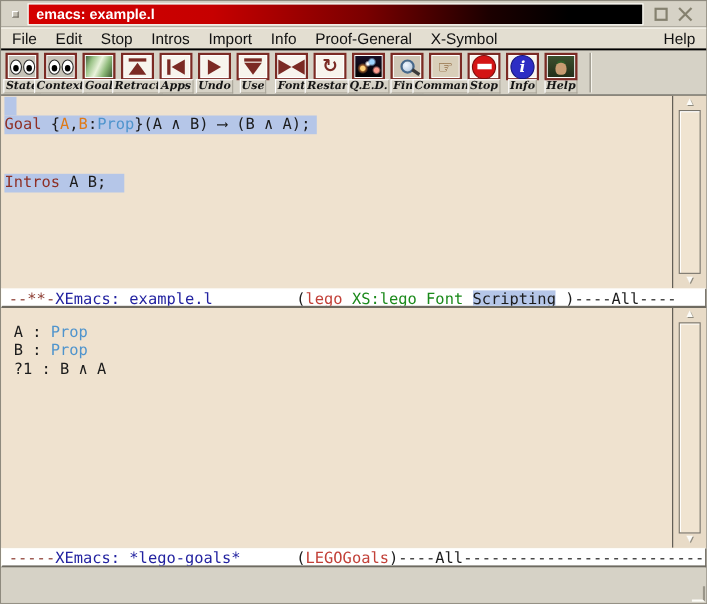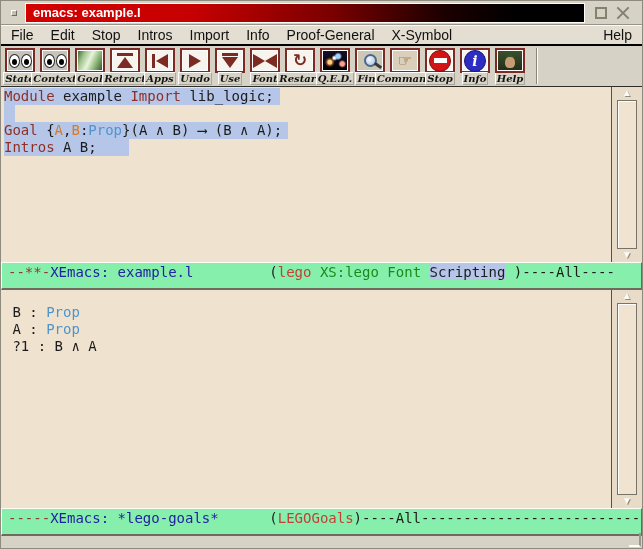--- a/index.html
+++ b/index.html
@@ -88,38 +88,38 @@
   
   .pane { position:relative; background:#efe2cf; overflow:hidden; }
   .pane-script { height:175px; }
   .pane-goals { height:218px; }
   .buffer-text { position:absolute; left:0; top:0; right:31px; bottom:0; }
   .pane-script .buffer-text { padding-top:1px; }
   .pane-goals  .buffer-text { padding-top:14px; }
   .bufline { height:17px; line-height:17px; font:14px "DejaVu Sans Mono", monospace;
              white-space:pre; color:#1c1c1c; padding-left:3px; }
   .hl { background:#b5c6e8; display:inline-block; height:17px; }
-  .pad6 { padding-right:6px; } .pad20 { padding-right:32px; }
+  .pad6 { padding-right:6px; } .pad20 { padding-right:16px;margin-top:36px; }
   .hl-empty { display:inline-block; width:11px; height:17px; background:#b5c6e8; }
   .f-keyword { color:#8e2f25; } .f-variable { color:#df7a18; }
   .f-type { color:#4f94cd; } .f-plain { color:#1c1c1c; }
   .cursor { display:inline-block; width:9px; height:16px; background:#d41414;
             vertical-align:bottom; margin-bottom:1px; }
 
   
   .vscroll { position:absolute; top:0; right:0; bottom:0; width:31px;
              border-left:1px solid #55524a; background:#e8dbc7;
              display:flex; flex-direction:column; align-items:center; padding:1px 0; }
   .sb-arrow { height:11px; font-size:10px; line-height:10px; color:#fcfbf7;
               text-shadow:1px 1px 0 #8e8a7e; }
   .sb-thumb { flex:1; width:20px; background:#f0e4d1; border:1px solid #77736a;
               box-shadow:inset 1px 1px 0 #fff; margin:1px 0; }
 
   
-  .modeline { height:28px; background:#86efac; border-top:1px solid #fdfcf7;
+  .modeline { height:18px; background:#ffffff; border-top:1px solid #fdfcf7;
               border-left:1px solid #fdfcf7; border-bottom:2px solid #6e6a60;
               border-right:1px solid #6e6a60; font:14px "DejaVu Sans Mono", monospace;
               line-height:19px; white-space:pre; overflow:hidden; padding-left:6px; color:#1c1c1c; }
   .ml-dashes { color:#8b3a30; } .ml-bufname { color:#2222a0; }
   .ml-red { color:#c24038; } .ml-green { color:#1b8a1b; }
   .ml-highlight { background:#b5c6e8; }
   .minibuffer { flex:1; background:#d6d2c6; position:relative;
                 font:14px "DejaVu Sans Mono", monospace; }
   .resize-grip { position:absolute; right:1px; bottom:1px; width:12px; height:14px;
                  border-right:2px solid #9a968a; border-bottom:2px solid #fdfcf7; }
@@ -251,38 +251,37 @@
     </div>
     <div class="tb-btn">
       <div class="tb-icon ic-help"></div>
       <div class="tb-label">Help</div>
     </div>
     <div class="tb-divider"></div>
   </div>
 
   <div class="pane pane-script">
     <div class="buffer-text">
-      <div class="bufline"><span class="hl pad6"><span class="f-keyword">Module</span><span class="f-plain"> example </span><span class="f-keyword">Import</span><span class="f-plain"> lib_logic;</span></span></div>
       <div class="bufline"><span class="hl-empty"></span></div>
       <div class="bufline"><span class="hl pad6"><span class="f-keyword">Goal</span><span class="f-plain"> {</span><span class="f-variable">A</span><span class="f-plain">,</span><span class="f-variable">B</span><span class="f-plain">:</span><span class="f-type">Prop</span><span class="f-plain">}(A ∧ B) ⟶ (B ∧ A);</span></span></div>
       <div class="bufline"><span class="hl pad20"><span class="f-keyword">Intros</span><span class="f-plain"> A B;</span></span></div>
     </div>
     <div class="vscroll">
       <div class="sb-arrow">▲</div>
       <div class="sb-thumb"></div>
       <div class="sb-arrow">▼</div>
     </div>
   </div>
 
   <div class="modeline"><span class="ml-dashes">--**-</span><span class="ml-bufname">XEmacs: example.l</span><span>         </span><span>(</span><span class="ml-red">lego</span><span> </span><span class="ml-green">XS:lego</span><span> </span><span class="ml-green">Font</span><span> </span><span class="ml-highlight">Scripting</span><span> )</span><span>----All----</span></div>
 
   <div class="pane pane-goals">
     <div class="buffer-text">
+      <div class="bufline"><span class="f-plain"> A : </span><span class="f-type">Prop</span></div>
       <div class="bufline"><span class="f-plain"> B : </span><span class="f-type">Prop</span></div>
-      <div class="bufline"><span class="f-plain"> A : </span><span class="f-type">Prop</span></div>
       <div class="bufline"><span class="f-plain"> ?1 : B ∧ A</span></div>
     </div>
     <div class="vscroll">
       <div class="sb-arrow">▲</div>
       <div class="sb-thumb"></div>
       <div class="sb-arrow">▼</div>
     </div>
   </div>
 
   <div class="modeline"><span class="ml-dashes">-----</span><span class="ml-bufname">XEmacs: *lego-goals*</span><span>      </span><span>(</span><span class="ml-red">LEGOGoals</span><span>)----All------------------------------------</span></div>

